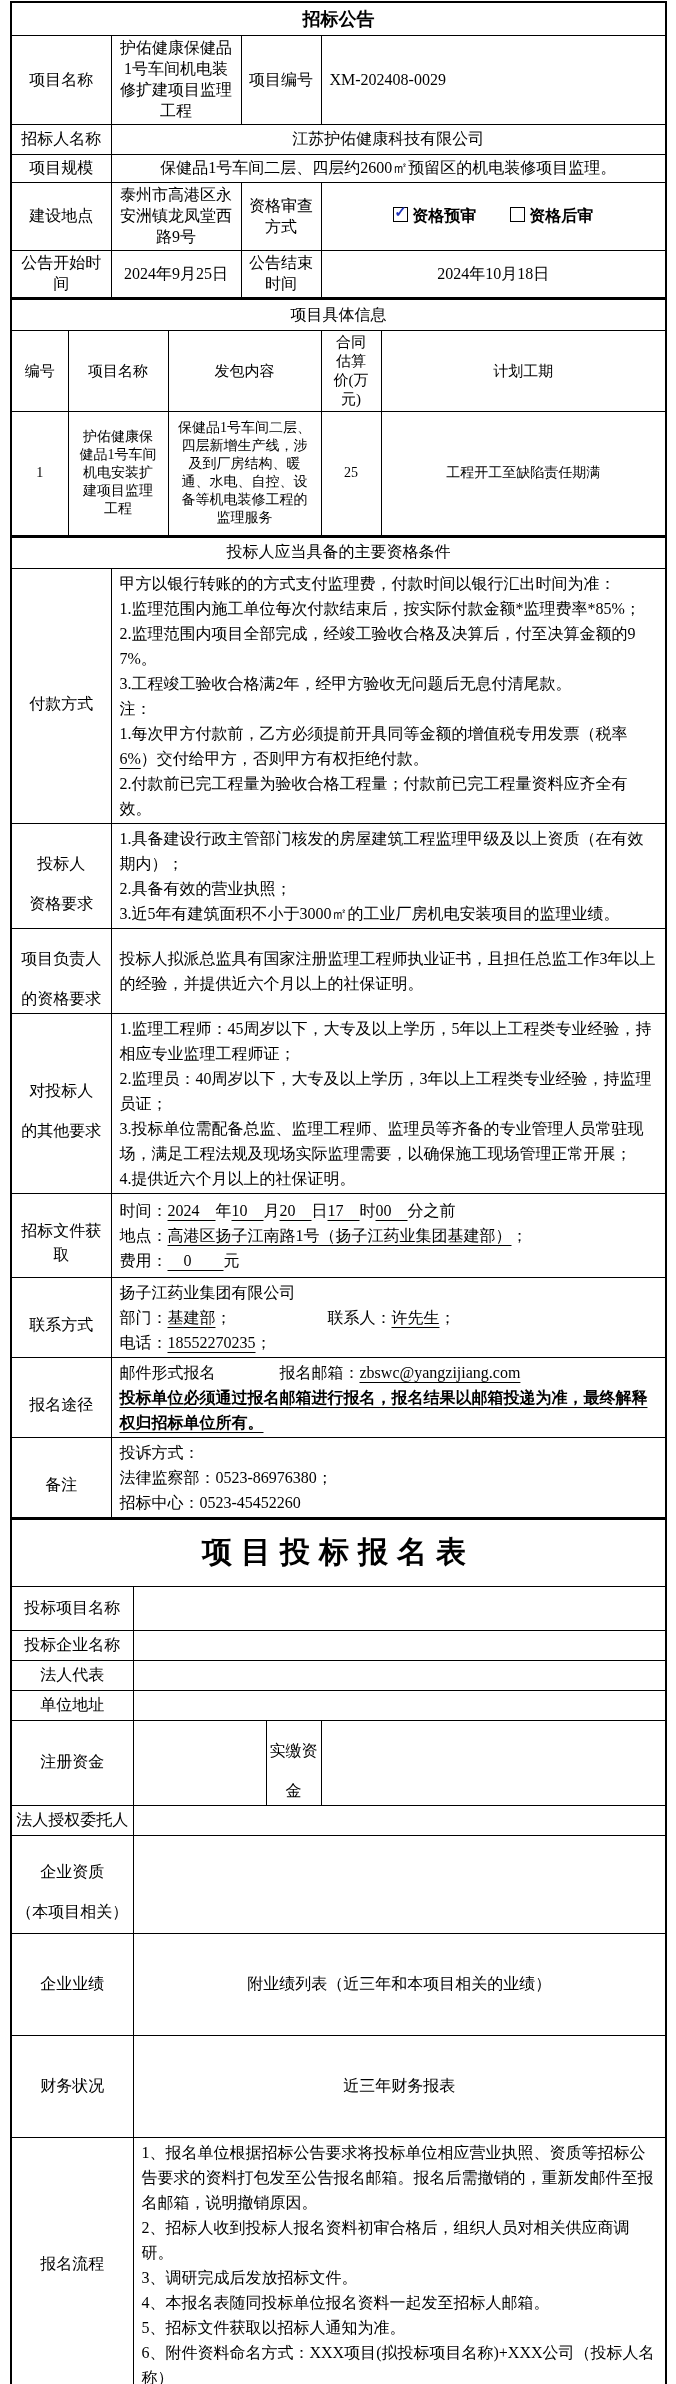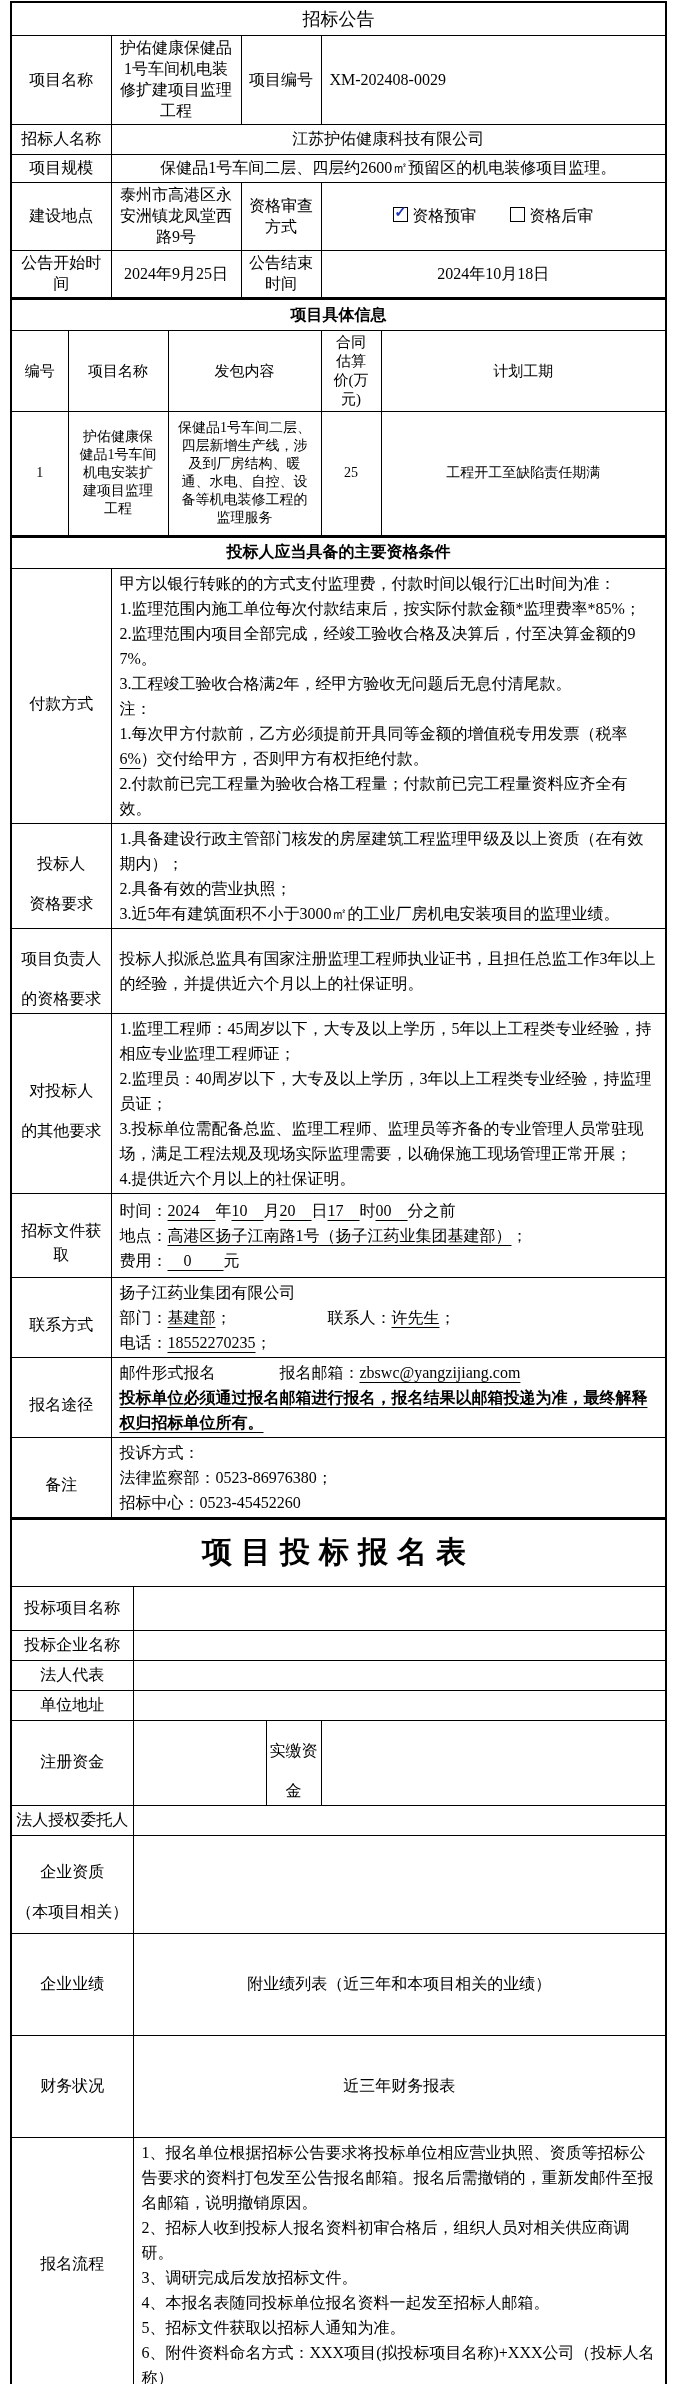--- a/index.html
+++ b/index.html
@@ -4,32 +4,32 @@
 <style>
   html,body { margin:0; padding:0; background:#ffffff; }
   body { width:676px; color:#000; font-family:"Liberation Serif","DejaVu Serif",serif; }
   .page { padding:2px 9px 10px 10px; }
   table { border-collapse:collapse; width:657px; table-layout:fixed; margin-top:-1px; }
   td { border:1px solid #000; font-size:16px; padding:2px 8px; vertical-align:middle; word-break:break-all; }
   table { border:2px solid #000; }
   .lbl { text-align:center; padding:2px 3px; }
   .ctr { text-align:center; }
   .left { text-align:left; }
-  .doc-title { text-align:center; font-weight:normal; font-size:18px; height:28px; }
-  .section { text-align:center; height:26px;font-weight:bold; }
+  .doc-title { text-align:center; font-weight:bold; font-size:18px; height:28px; }
+  .section { text-align:center; height:26px; }
   .rich div { line-height:25px; }
   .lines div { line-height:24px; text-align:center;margin-top:16px; }
   .u { text-decoration:underline; text-underline-offset:4px; }
   .b { font-weight:bold; }
   .small td { font-size:14px; }
   .hdr { font-size:15px !important; text-align:center; }
   .form-title { font-size:30px; font-weight:bold; text-align:center; letter-spacing:9px; height:62px; }
   .cb { display:inline-block; width:13px; height:13px; border:1px solid #000; position:relative; vertical-align:-1px; margin-right:4px; background:#fff; }
   .cb.checked::after { content:"\2713"; position:absolute; top:-5px; left:0; font-size:15px; font-weight:bold; color:#2233bb; }
-  .opt { margin-right:34px; white-space:nowrap; }
+  .opt { margin-right:34px; white-space:nowrap;font-weight:bold; }
   .opt:last-child { margin-right:0; }
 </style>
 </head>
 <body>
 
 <div class="page">
 
   <table>
     <colgroup>
         <col style="width:100px">

